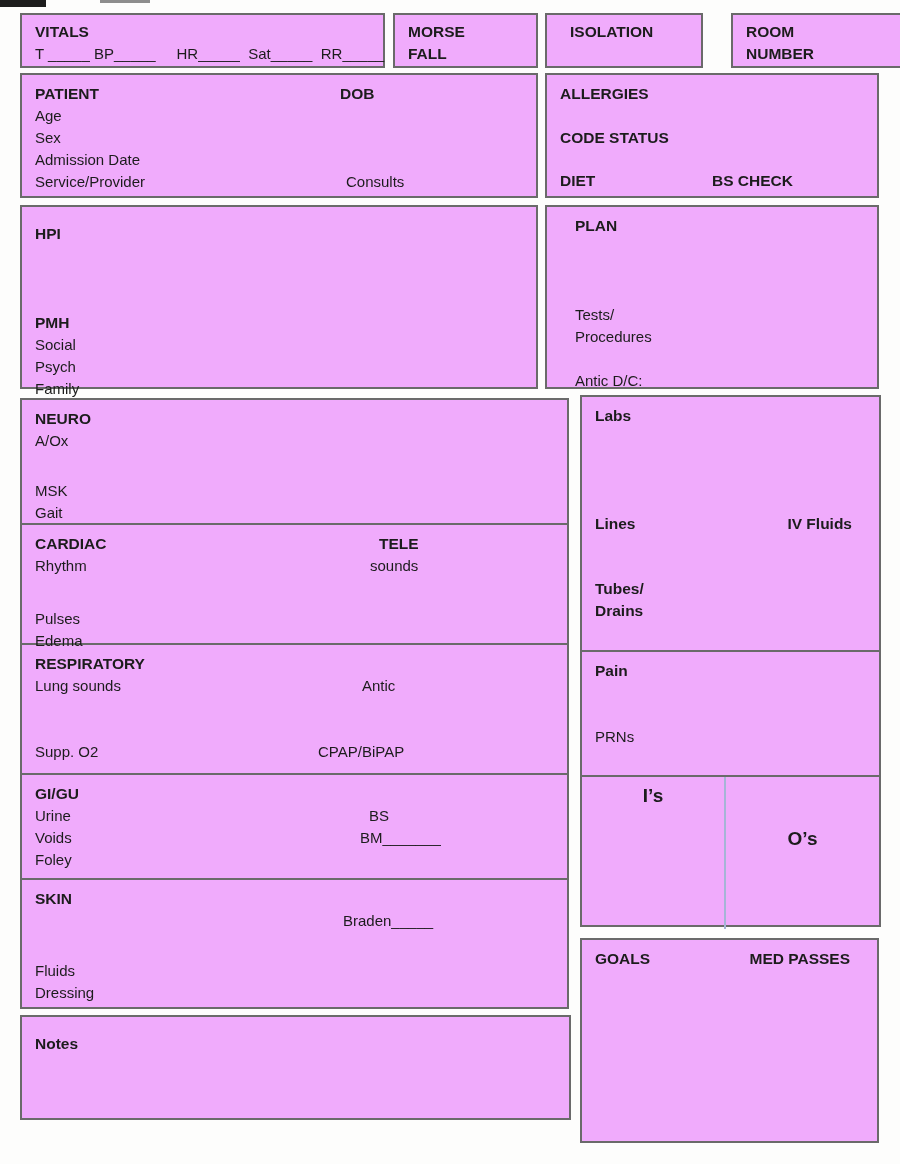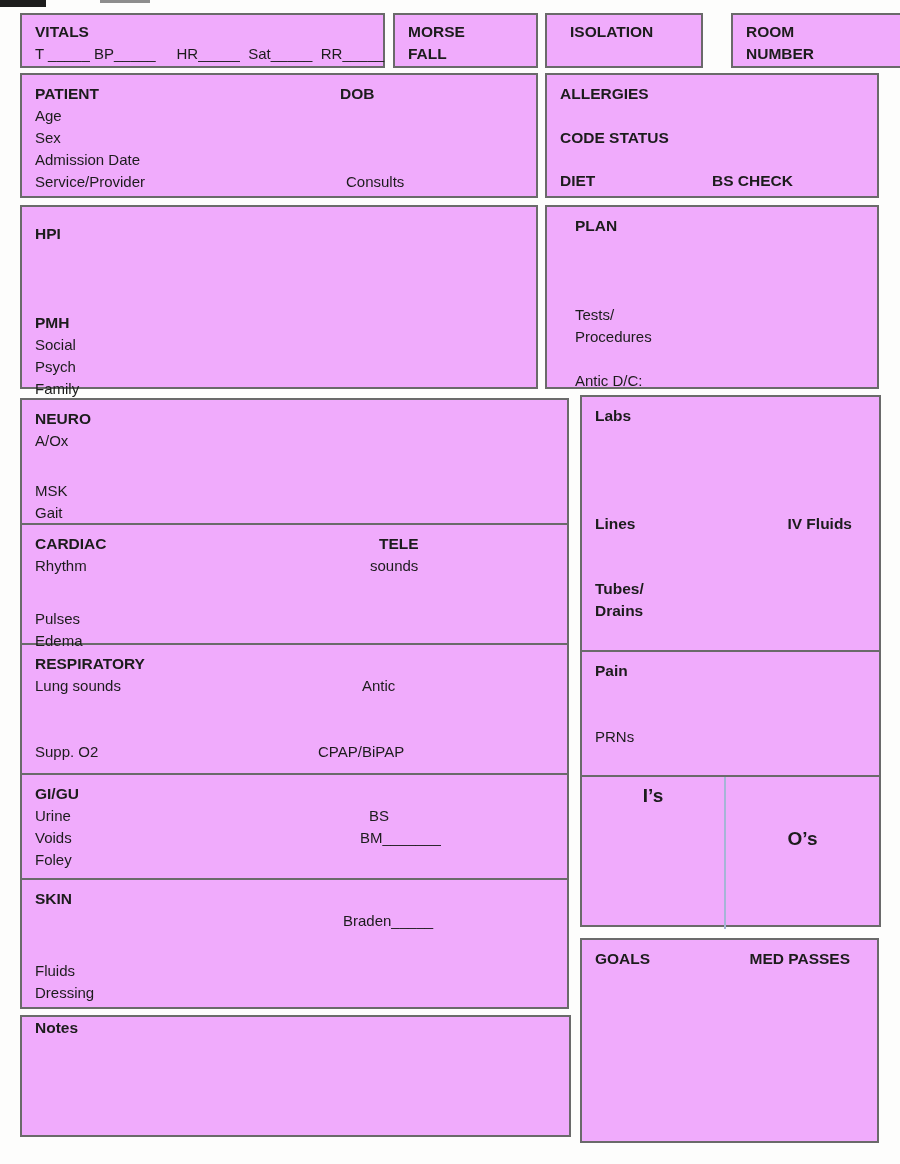--- a/index.html
+++ b/index.html
@@ -148,21 +148,21 @@
       <div class="row"><span class="t">SKIN</span></div>
       <div class="row">
         <span class="abs" style="left:308px;">Braden_____</span>
       </div>
       <div class="spacer" style="height:28px;"></div>
       <div class="row">Fluids</div>
       <div class="row">Dressing</div>
     </div>
   </div>
 
-  <div class="box" style="left:20px;top:1015px;width:551px;height:122px;padding:0 13px 0;">
+  <div class="box" style="left:20px;top:1015px;width:551px;height:105px;padding:16px 13px 0;">
     <div class="row"><span class="t">Notes</span></div>
   </div>
 
   <div class="box" style="left:580px;top:395px;width:301px;height:532px;padding:0;">
 
     <div class="sec" style="height:253px;position:relative;">
       <div class="row"><span class="t">Labs</span></div>
       <div class="spacer" style="height:86px;"></div>
       <div class="row">
         <span class="t">Lines</span>

